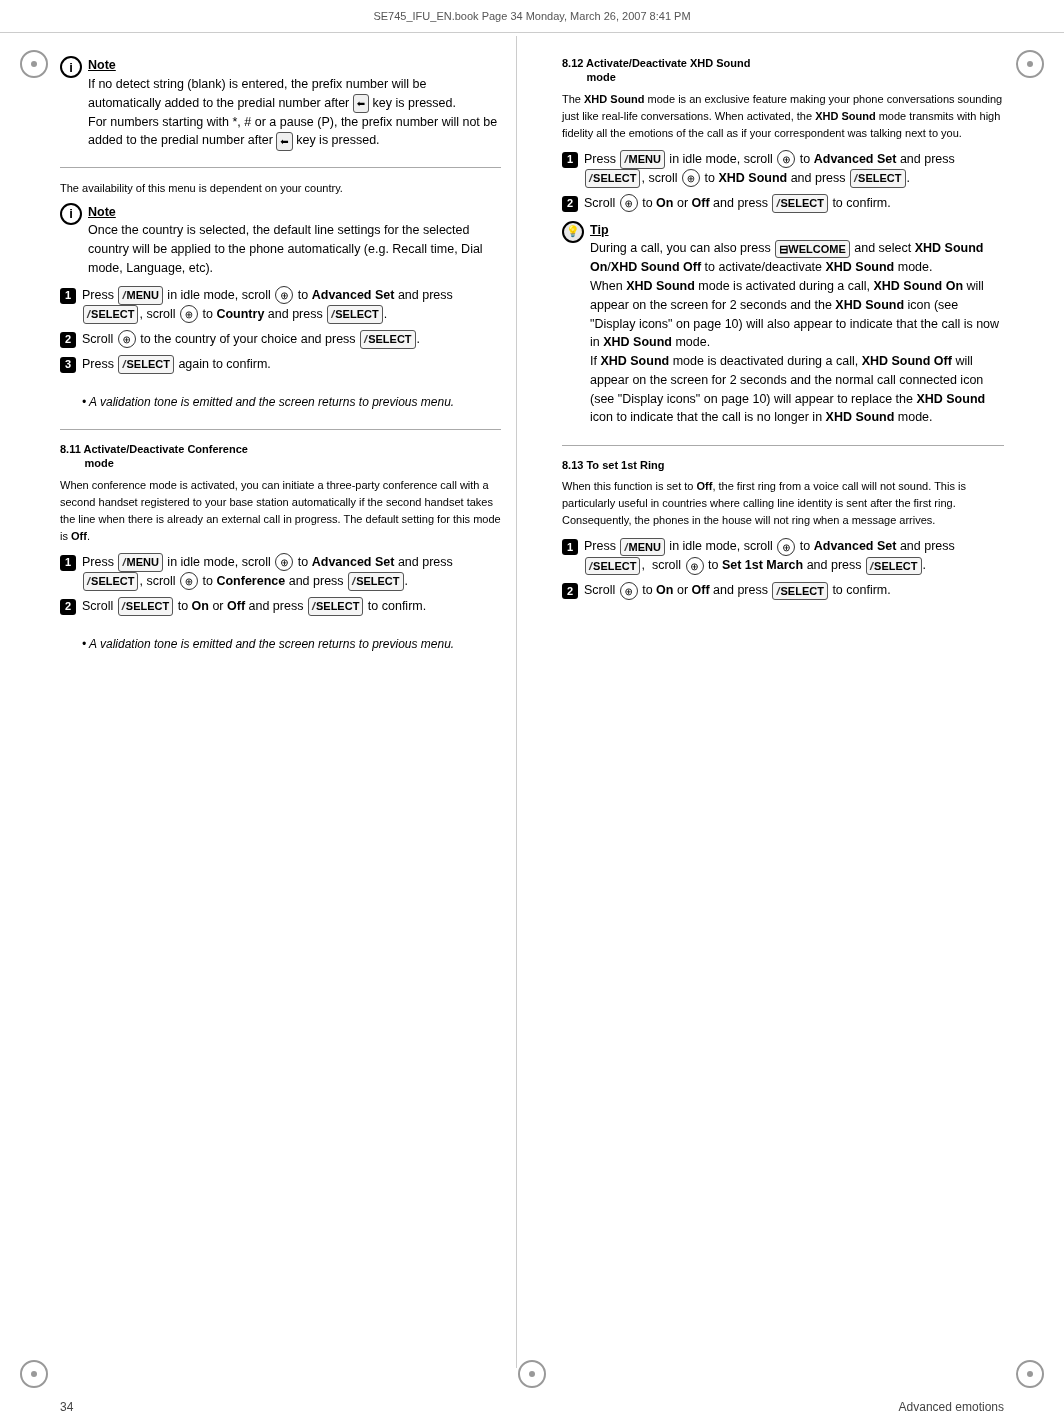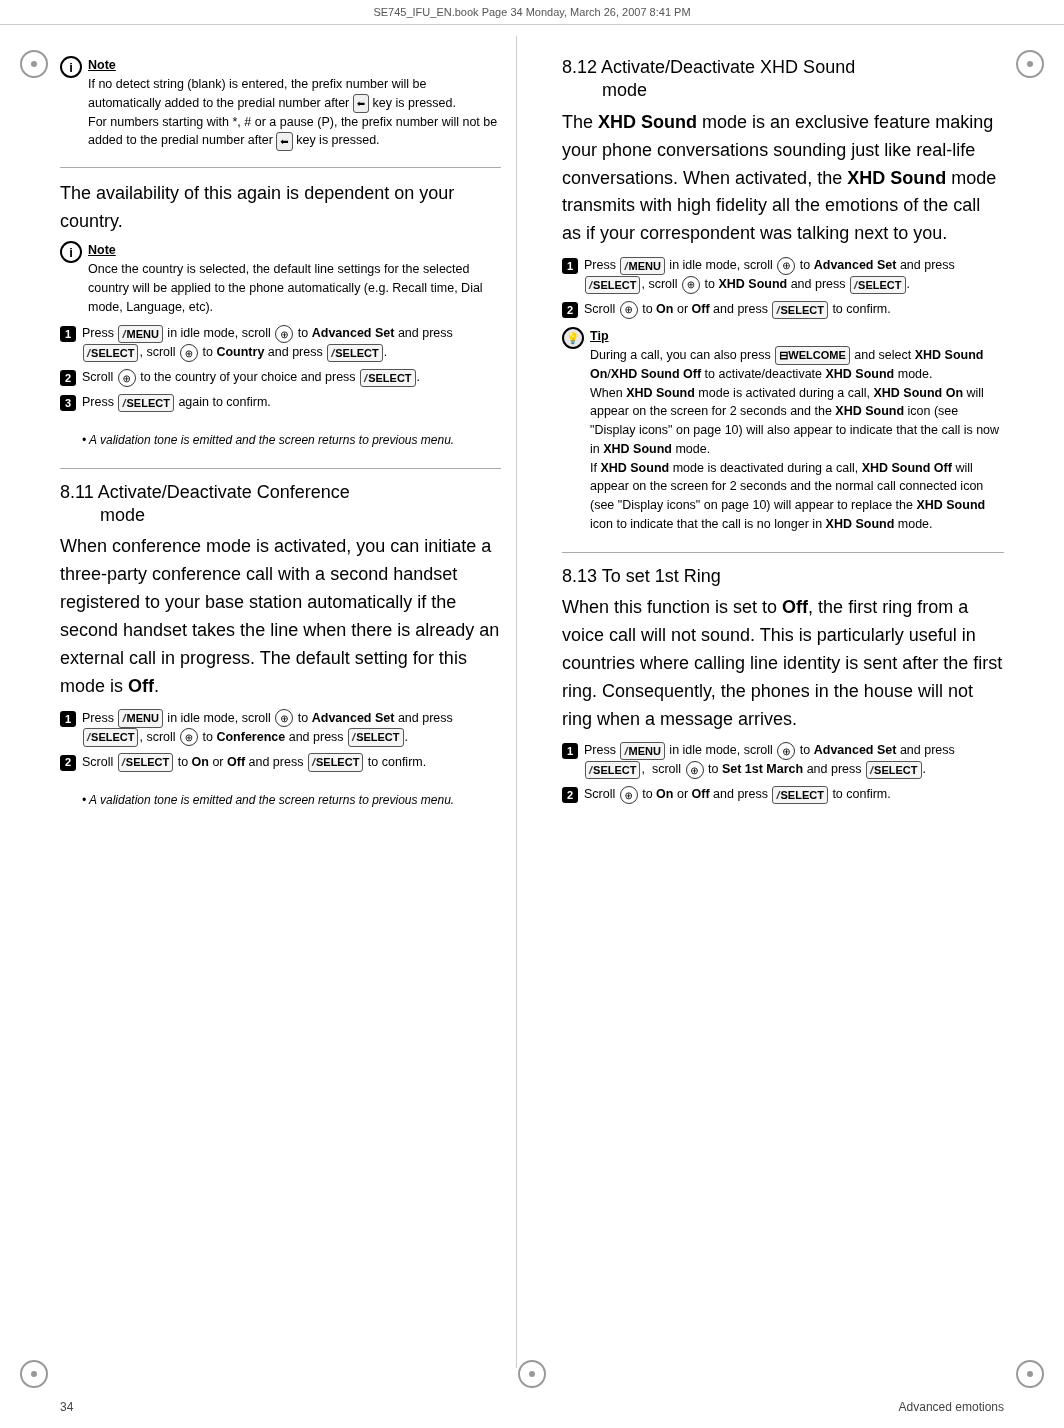--- a/index.html
+++ b/index.html
@@ -20,21 +20,21 @@
       position: relative;
       padding: 0;
     }
 
     
     .header-bar {
       position: absolute;
       top: 0;
       left: 0;
       right: 0;
-      height: 25px;
+      height: 33px;
       display: flex;
       align-items: center;
       justify-content: center;
       border-bottom: 1px solid #ccc;
       font-size: 11px;
       color: #555;
     }
 
     
     .corner-circle {
@@ -102,28 +102,28 @@
       margin-bottom: 18px;
     }
 
     .section-divider {
       border: none;
       border-top: 1px solid #aaa;
       margin: 16px 0 12px 0;
     }
 
     .section-title {
-      font-weight: normal;
-      font-size: 18px;
+      font-weight: bold;
+      font-size: 11px;
       margin-bottom: 6px;
       line-height: 1.3;
     }
 
     .section-body {
-      font-size: 18px;
+      font-size: 11px;
       line-height: 1.55;
       margin-bottom: 6px;
     }
 
     
     .note-box, .tip-box {
       display: flex;
       align-items: flex-start;
       margin-bottom: 8px;
     }
@@ -283,21 +283,21 @@
           number after <span class="back-key">⬅</span> key is pressed.<br>
           For numbers starting with *, # or a pause (P), the prefix number will not be added to the predial
           number after <span class="back-key">⬅</span> key is pressed.
         </div>
       </div>
 
       <hr class="section-divider">
 
       <div class="section">
         <div class="section-body">
-          The availability of this again is dependent on your country.
+          The availability of this menu is dependent on your country.
         </div>
 
         <div class="note-box">
           <div class="note-icon">i</div>
           <div class="note-content">
             <span class="note-label">Note</span><br>
             Once the country is selected, the default line settings for the selected country will be applied to the phone automatically (e.g. Recall time, Dial mode, Language, etc).
           </div>
         </div>
 

